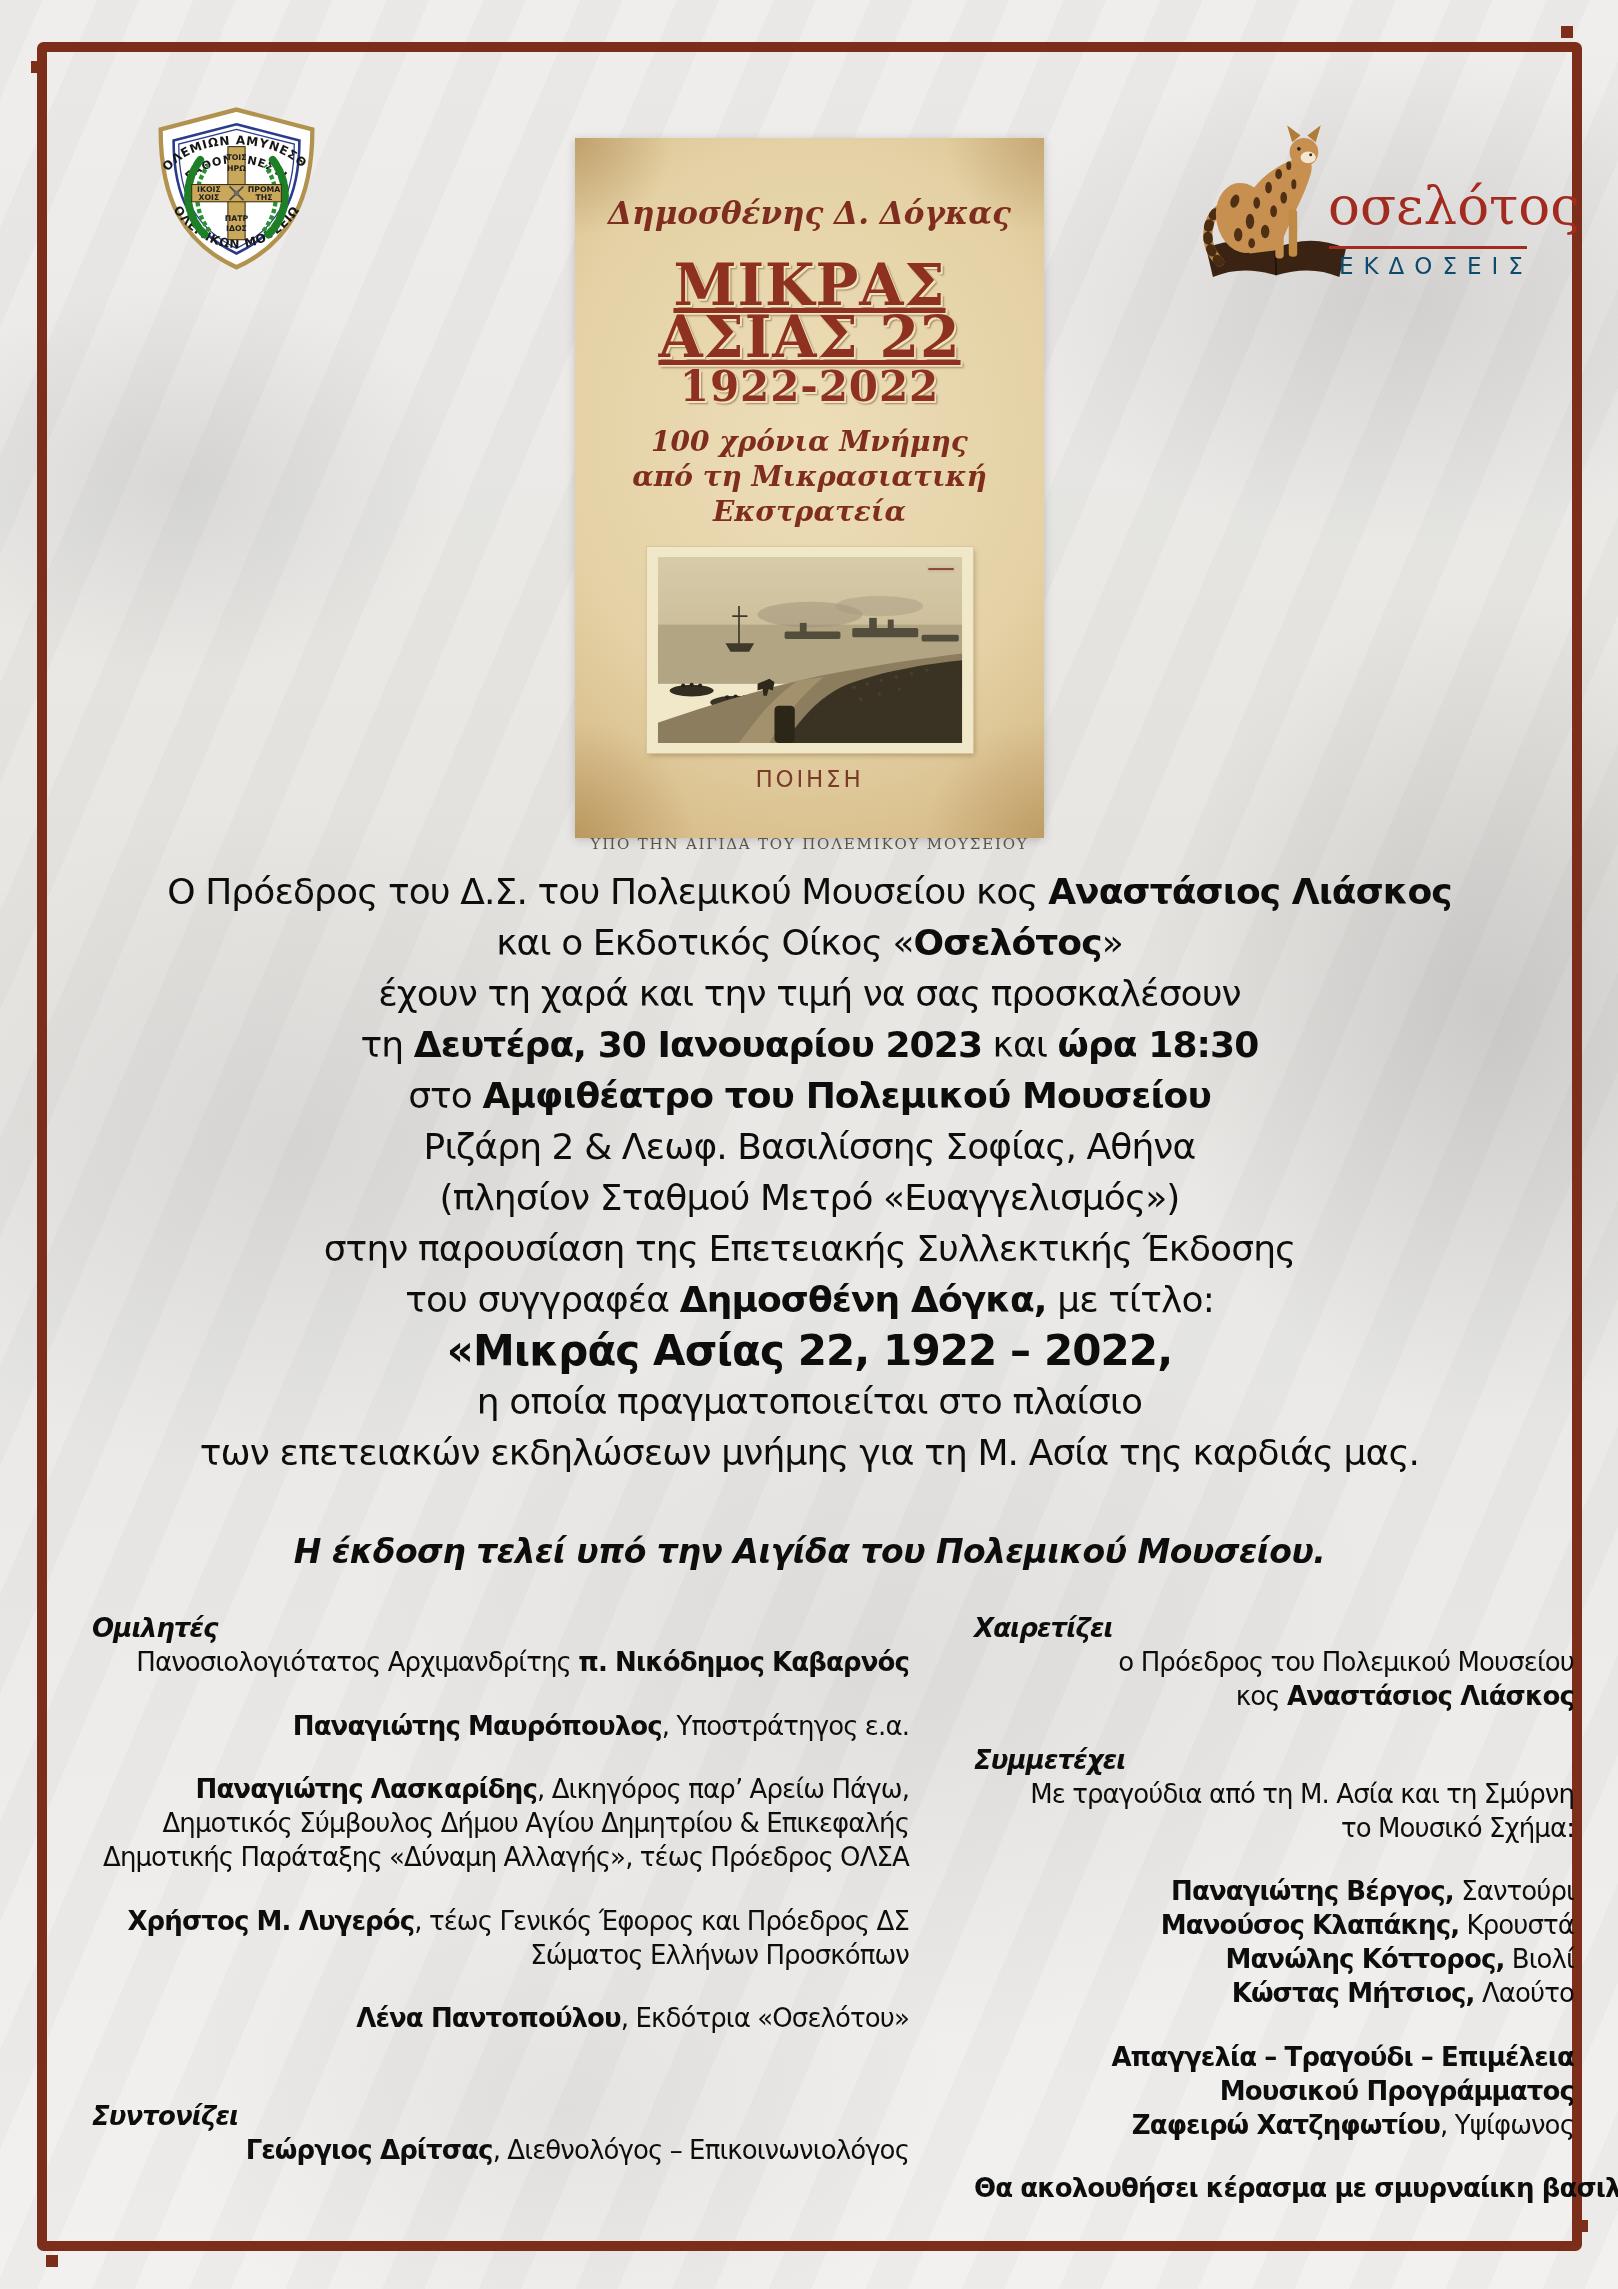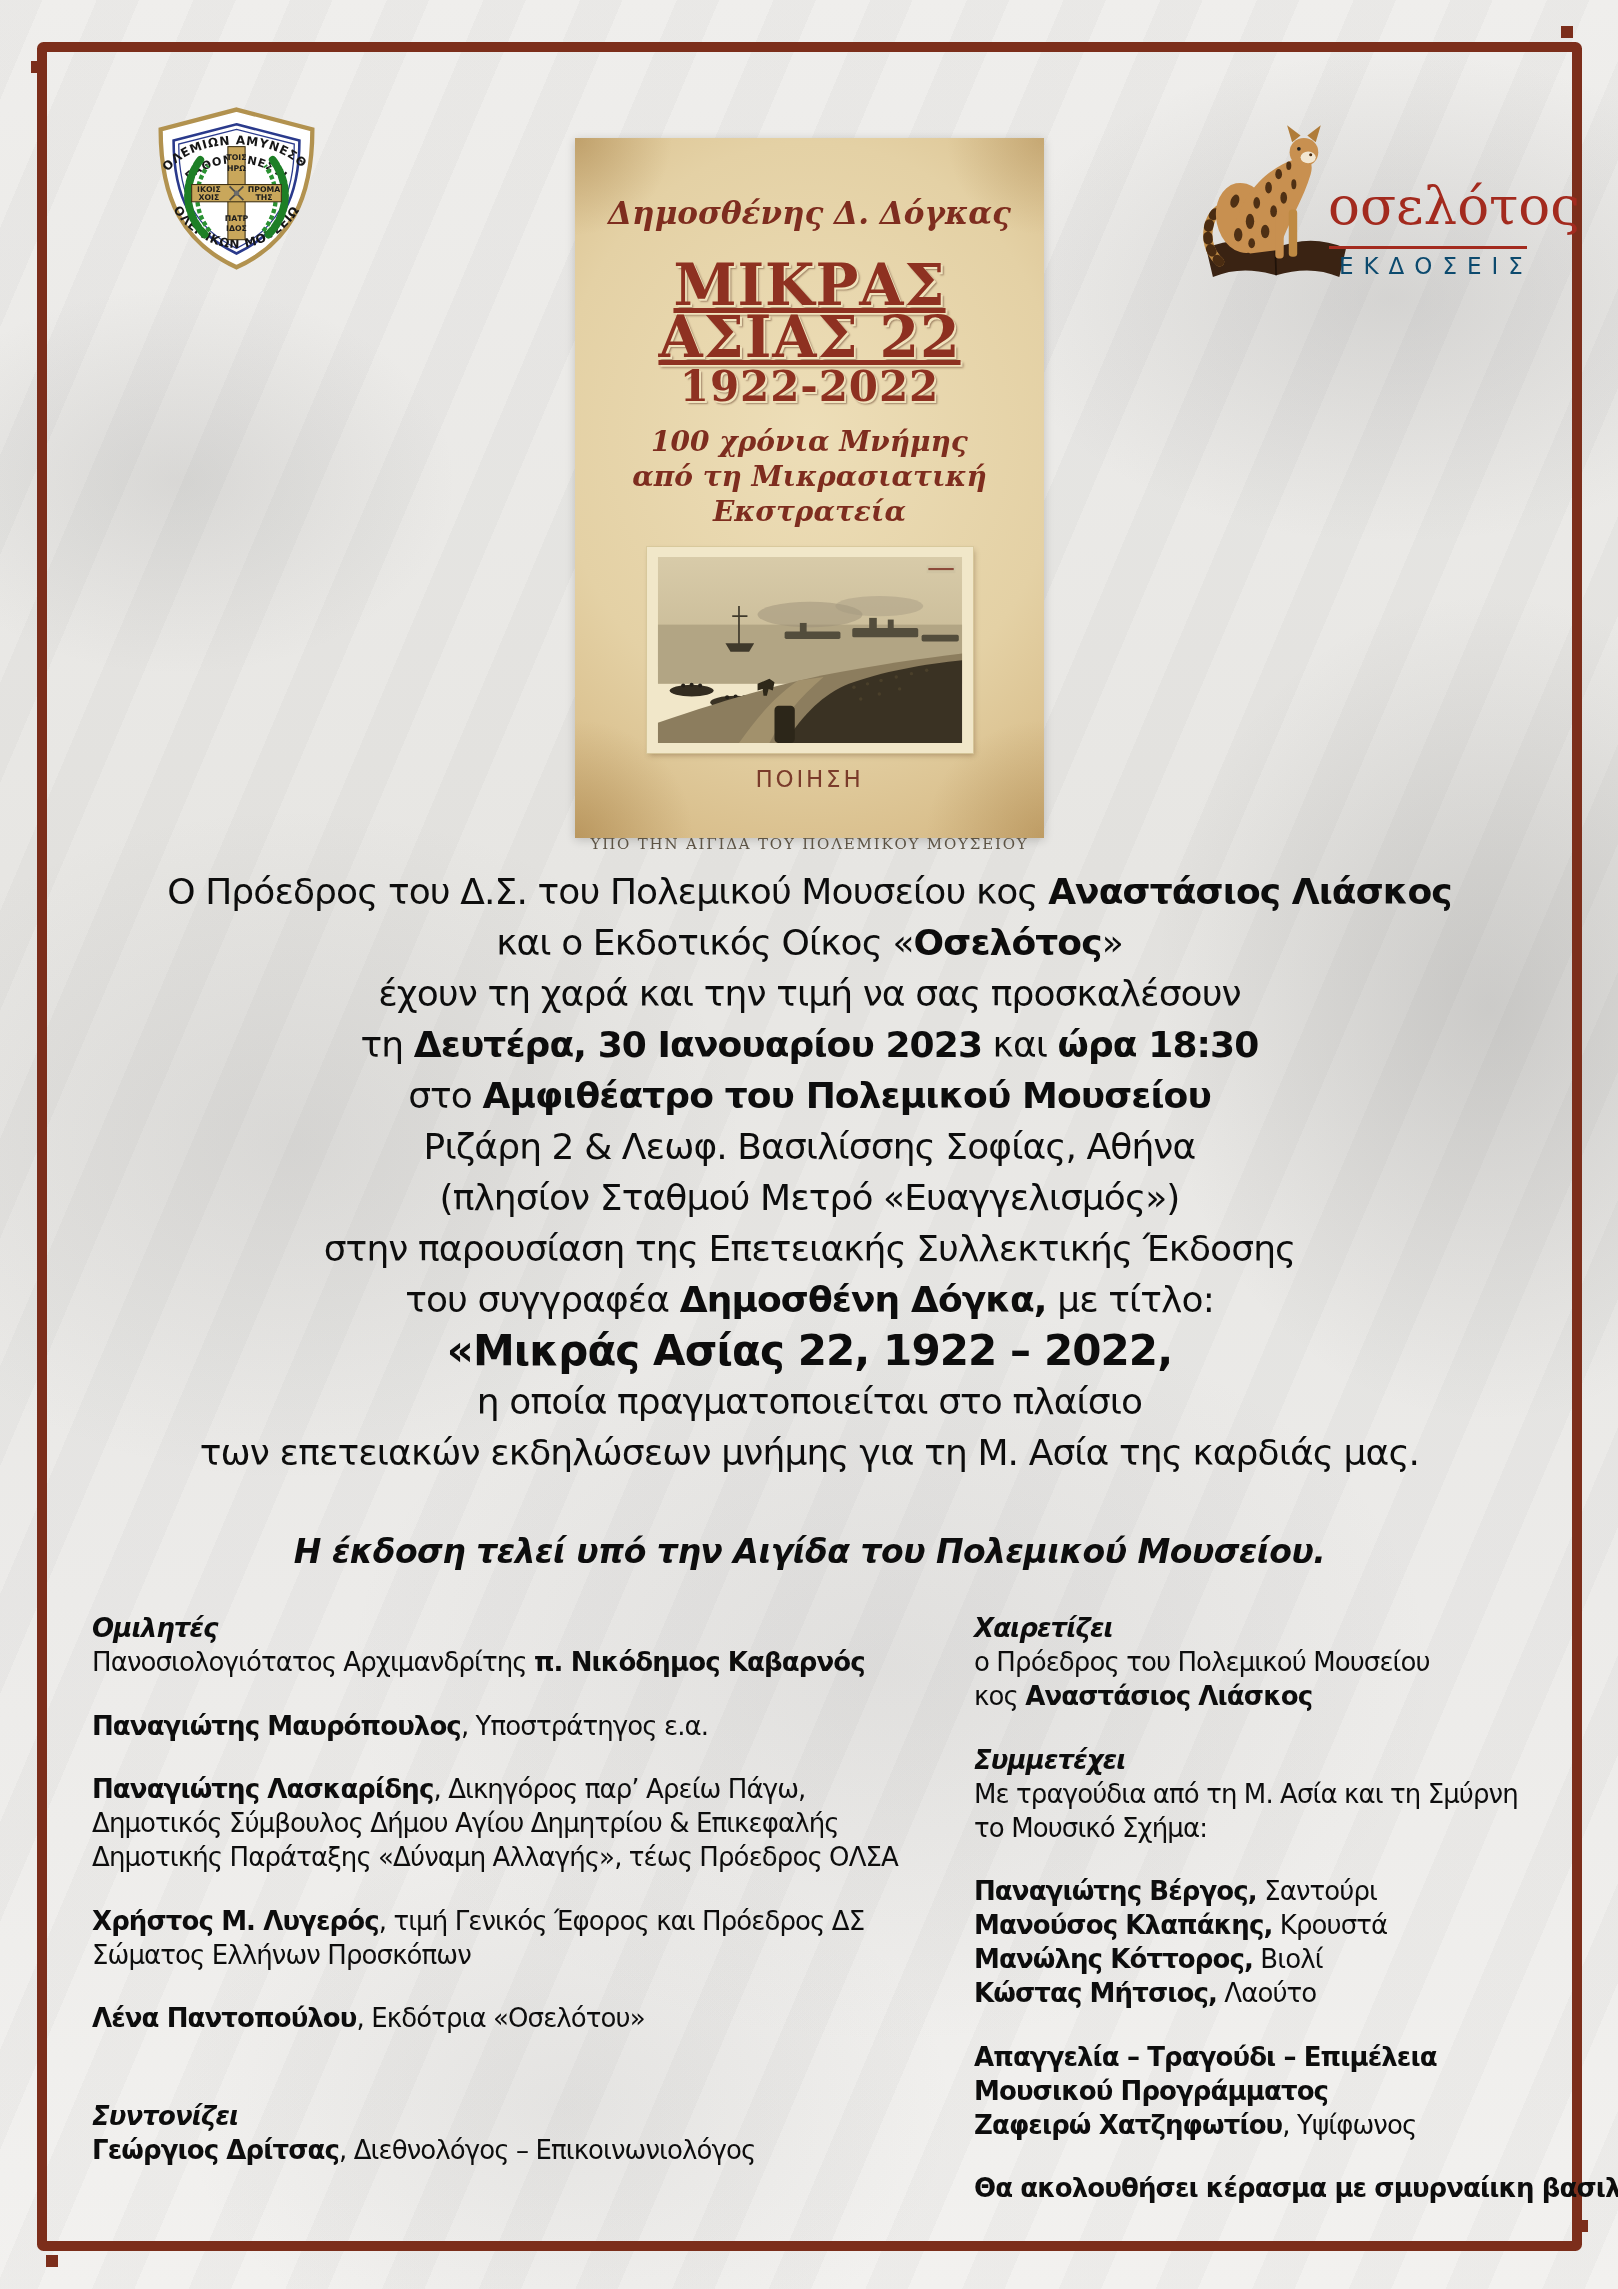--- a/index.html
+++ b/index.html
@@ -85,21 +85,21 @@
     font-weight:bold;font-style:italic;font-size:33px;letter-spacing:-0.5px;}
 
   
   .cols{position:absolute;left:92px;top:1611px;display:flex;align-items:flex-start;
     font-size:26px;line-height:34px;letter-spacing:-0.9px;}
   .col-left{width:817px;}
   .col-right{width:600px;margin-left:65px;}
   .col-header{font-weight:bold;font-style:italic;}
   .gap{height:29.5px;}
   .g2{height:64px;}
-  .cols .tline{white-space:nowrap;}
+  .cols .tline{white-space:nowrap;text-align:right;}
 </style>
 </head>
 <body>
 
 <svg width="0" height="0" style="position:absolute" aria-hidden="true">
   <defs>
     <symbol id="sym-emblem" viewBox="0 0 210 196">
       <path d="M105,7 L193,30 C193,112 166,162 105,190 C44,162 17,112 17,30 Z" fill="#ffffff" stroke="#b2924f" stroke-width="5"></path>
       <path d="M105,24 L178,43 C178,110 156,150 105,174 C54,150 32,110 32,43 Z" fill="none" stroke="#2a3a8c" stroke-width="3"></path>
       <path d="M105,30 L172,47 C172,108 152,145 105,168 C58,145 38,108 38,47 Z" fill="none" stroke="#2a3a8c" stroke-width="1.5"></path>
@@ -292,21 +292,21 @@
     <div class="col-left">
         <div class="col-header">Ομιλητές</div>
         <div class="tline"><span>Πανοσιολογιότατος Αρχιμανδρίτης </span><b>π. Νικόδημος Καβαρνός</b></div>
         <div class="gap"></div>
         <div class="tline"><b>Παναγιώτης Μαυρόπουλος</b><span>, Υποστράτηγος ε.α.</span></div>
         <div class="gap"></div>
         <div class="tline"><b>Παναγιώτης Λασκαρίδης</b><span>, Δικηγόρος παρ’ Αρείω Πάγω,</span></div>
         <div class="tline"><span>Δημοτικός Σύμβουλος Δήμου Αγίου Δημητρίου &amp; Επικεφαλής</span></div>
         <div class="tline"><span>Δημοτικής Παράταξης «Δύναμη Αλλαγής», τέως Πρόεδρος ΟΛΣΑ</span></div>
         <div class="gap"></div>
-        <div class="tline"><b>Χρήστος Μ. Λυγερός</b><span>, τιμή Γενικός Έφορος και Πρόεδρος ΔΣ</span></div>
+        <div class="tline"><b>Χρήστος Μ. Λυγερός</b><span>, τέως Γενικός Έφορος και Πρόεδρος ΔΣ</span></div>
         <div class="tline"><span>Σώματος Ελλήνων Προσκόπων</span></div>
         <div class="gap"></div>
         <div class="tline"><b>Λένα Παντοπούλου</b><span>, Εκδότρια «Οσελότου»</span></div>
         <div class="gap g2"></div>
         <div class="col-header">Συντονίζει</div>
         <div class="tline"><b>Γεώργιος Δρίτσας</b><span>, Διεθνολόγος – Επικοινωνιολόγος</span></div>
       </div>
     <div class="col-right">
         <div class="col-header">Χαιρετίζει</div>
         <div class="tline"><span>ο Πρόεδρος του Πολεμικού Μουσείου</span></div>

